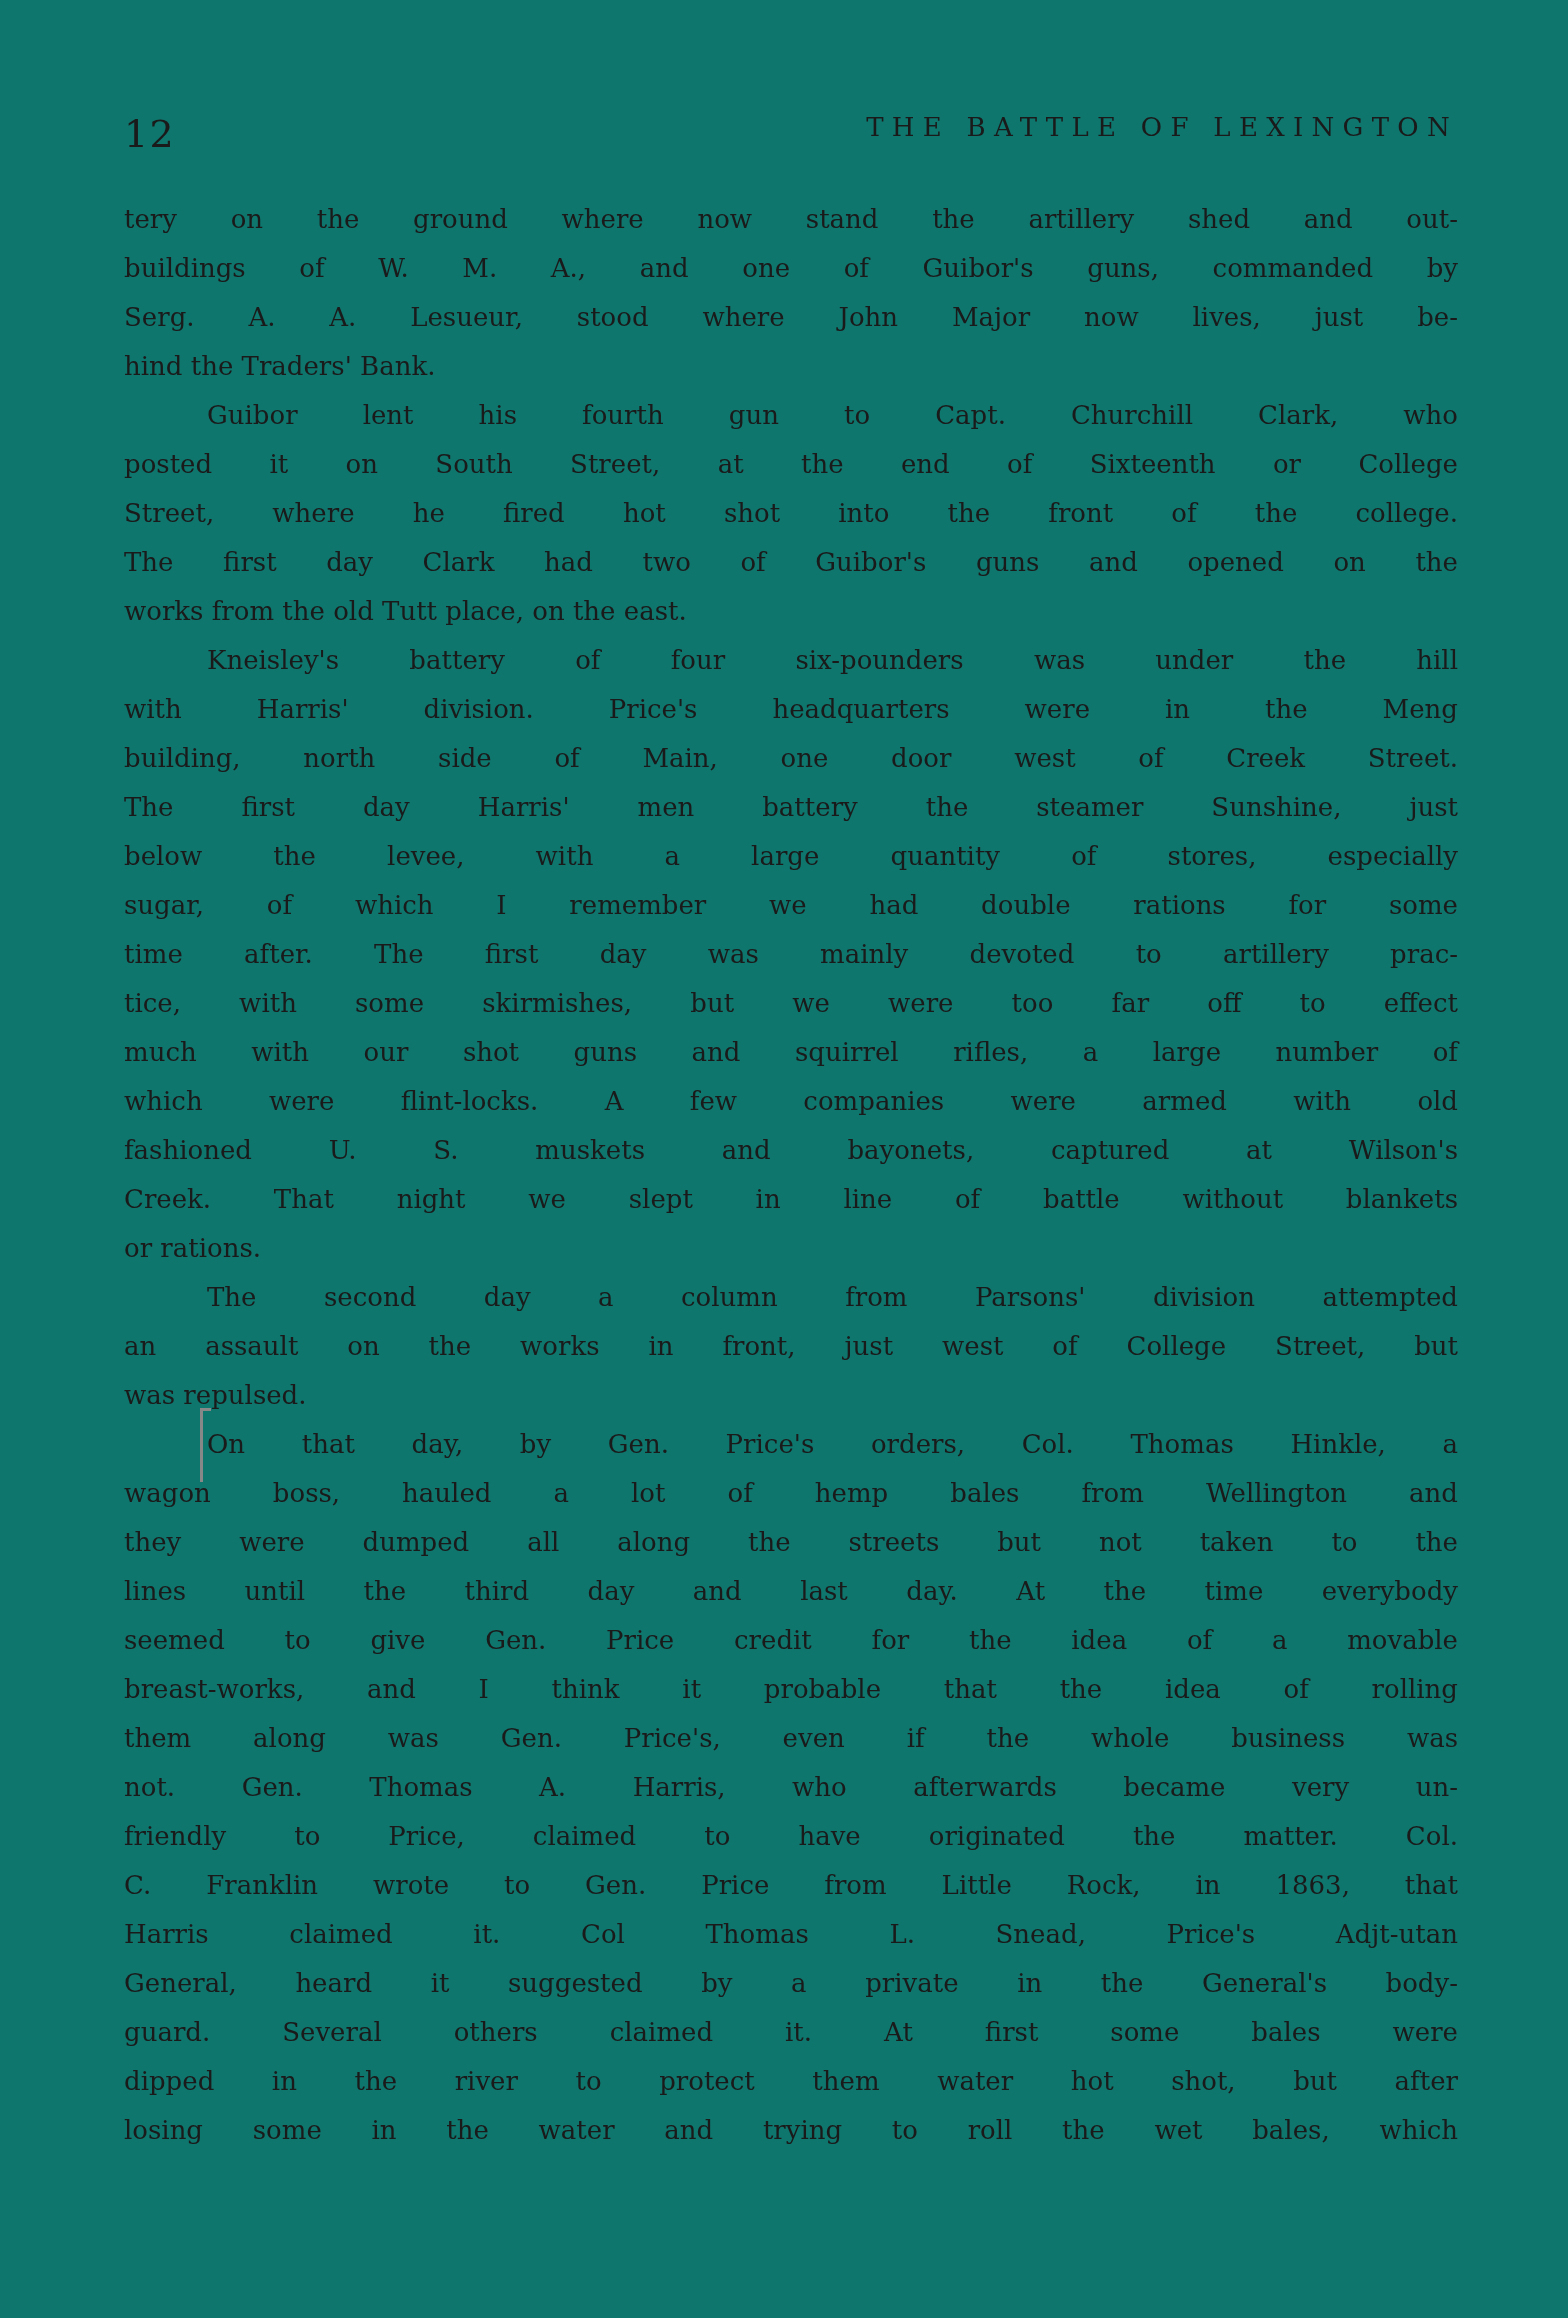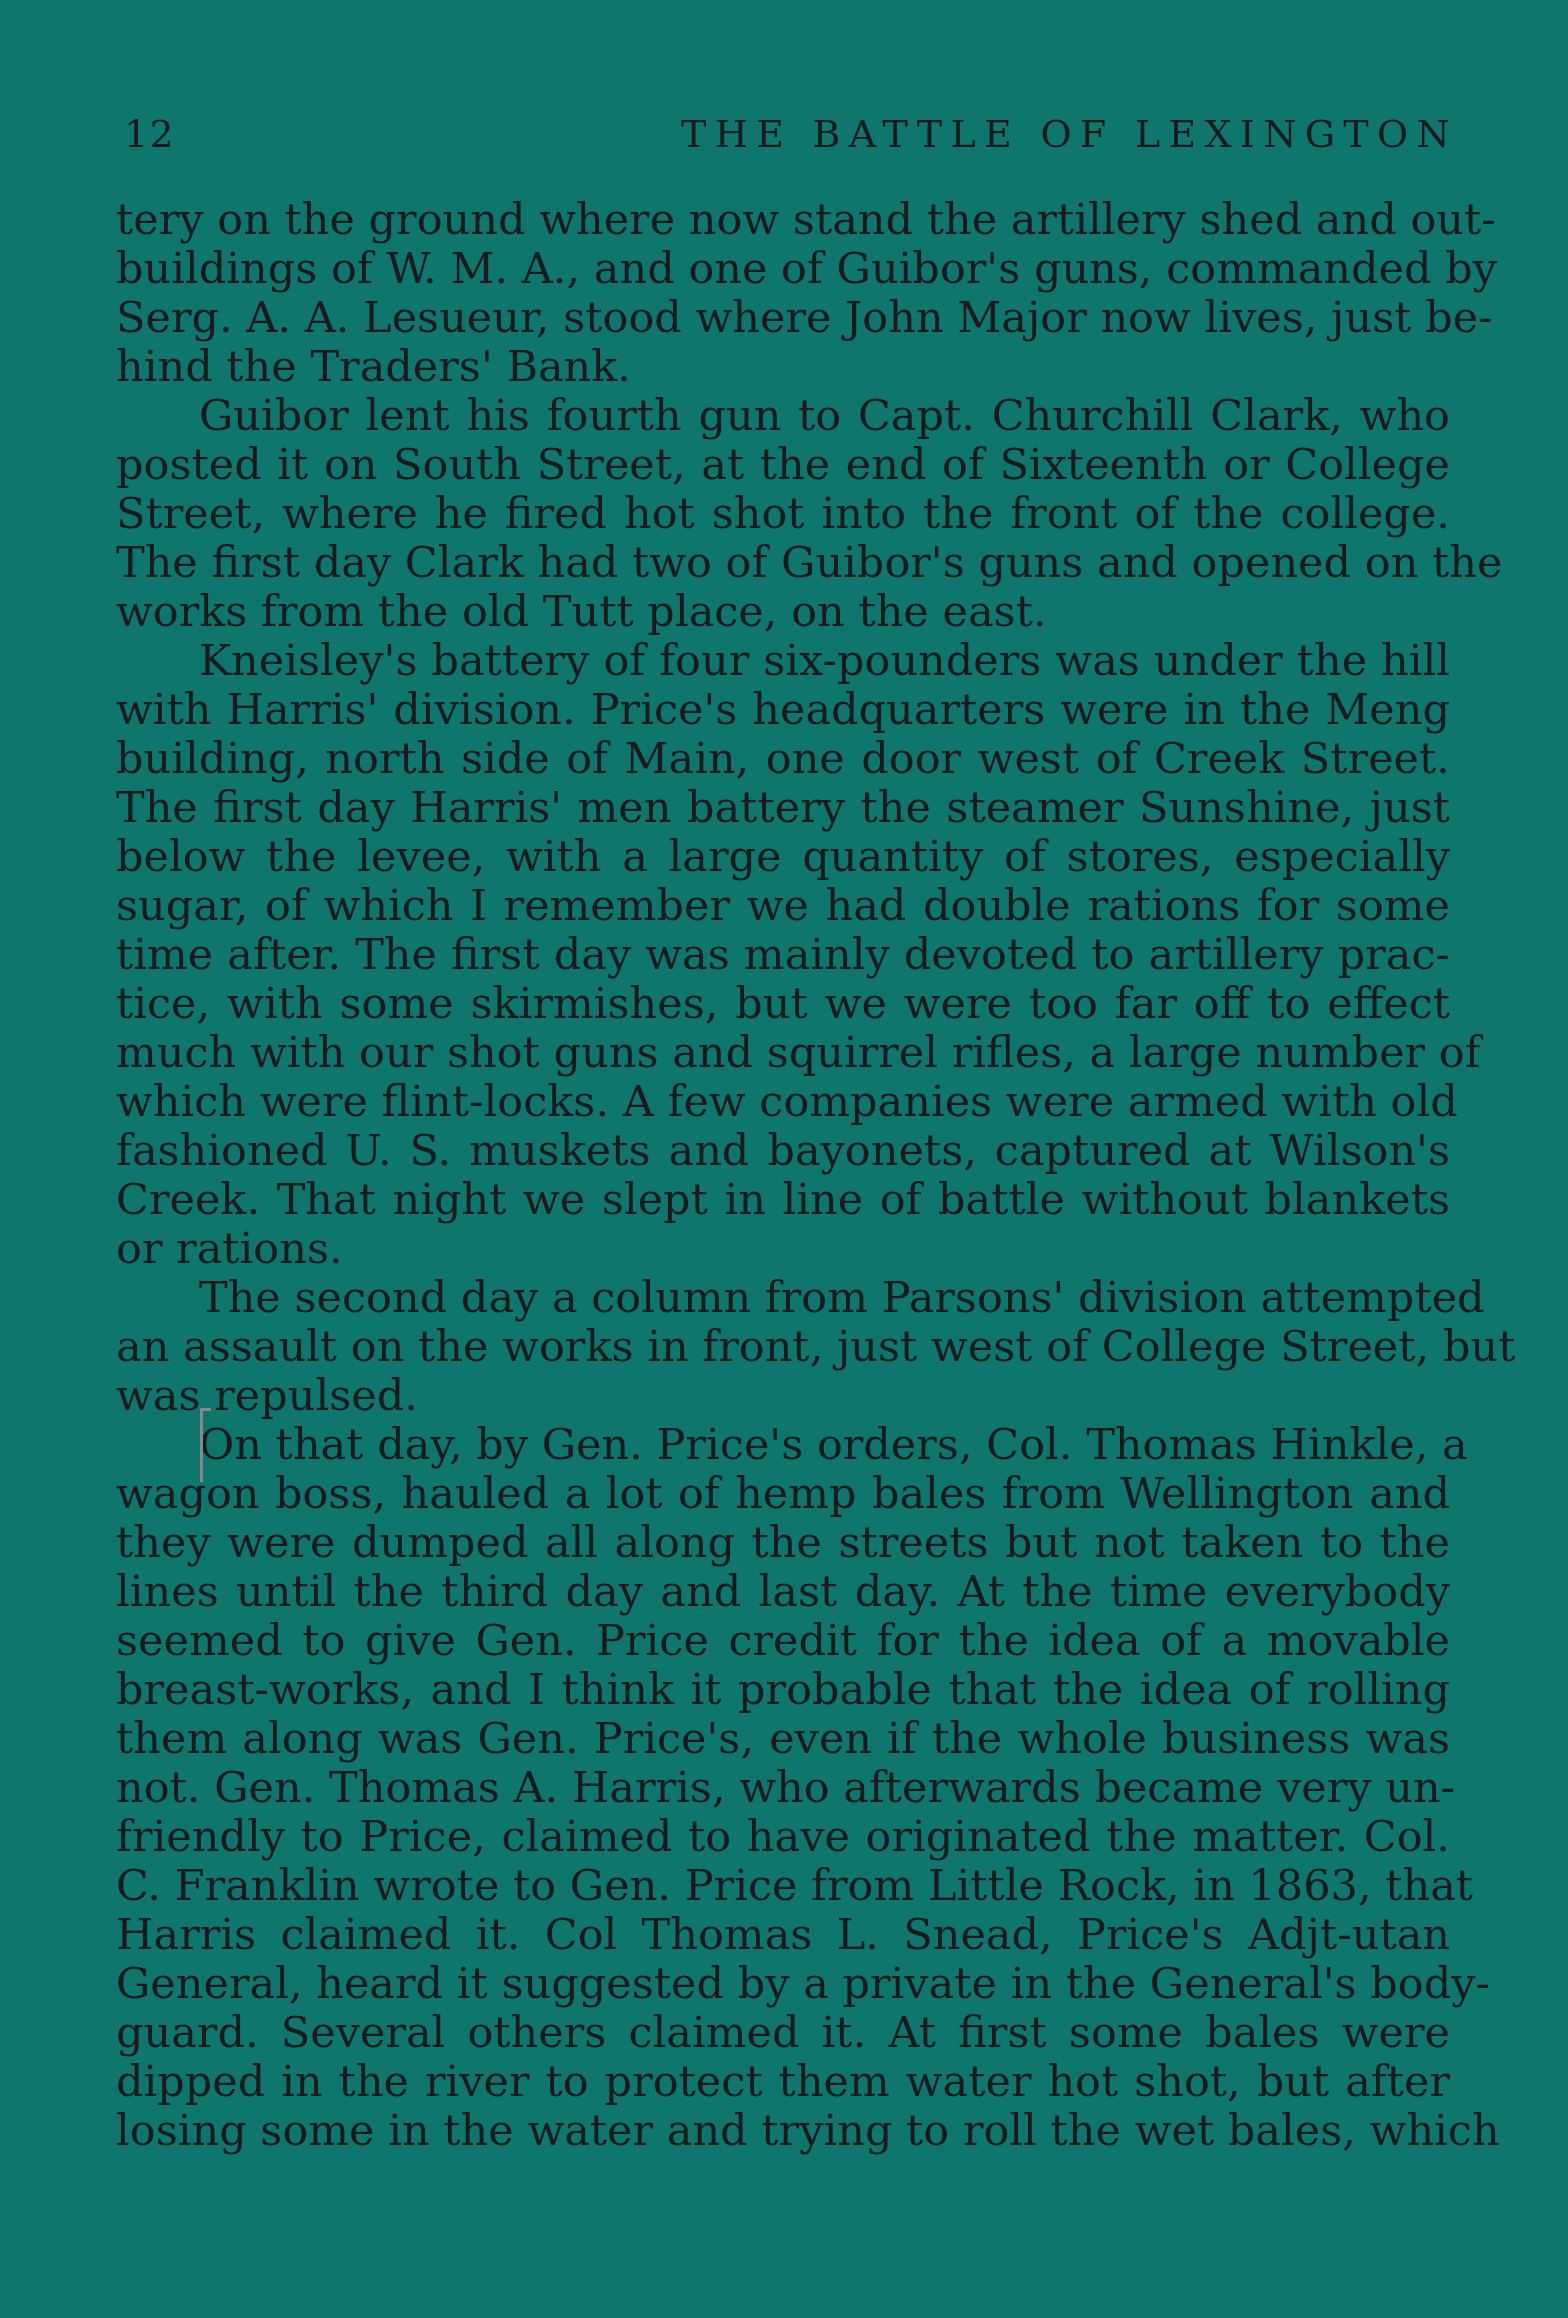--- a/index.html
+++ b/index.html
@@ -9,25 +9,25 @@
     background: #0f766e; color: #1a1a1a;
     font-family: "DejaVu Serif", "Liberation Serif", serif;
   }
   .running-head {
     position: absolute; top: 112px; left: 124px; width: 1334px; height: 65px;
   }
   .page-number {
     position: absolute; left: 0; top: 0; font-size: 38px; letter-spacing: 1.2px;
   }
   .running-title {
-    position: absolute; right: 0; top: 0; font-size: 38px; letter-spacing: 8.3px;
+    position: absolute; right: 0; top: 0; font-size: 26px; letter-spacing: 8.3px;
   }
   .body-text {
-    position: absolute; top: 195px; left: 116px; width: 1334px;
-    font-size: 43px; line-height: 49px;
+    position: absolute; top: 195px; left: 124px; width: 1334px;
+    font-size: 26px; line-height: 49px;
   }
   .line {
     display: block; height: 49px; white-space: nowrap;
     text-align: justify; text-align-last: justify;
   }
   .line.last { text-align-last: left; }
   .line.indent { padding-left: 83px; }
   .bracket-mark {
     position: absolute; left: 200px; top: 1408px; width: 8.3px; height: 71px;
     border-left: 3.5px solid #888; border-top: 3.5px solid #888;

